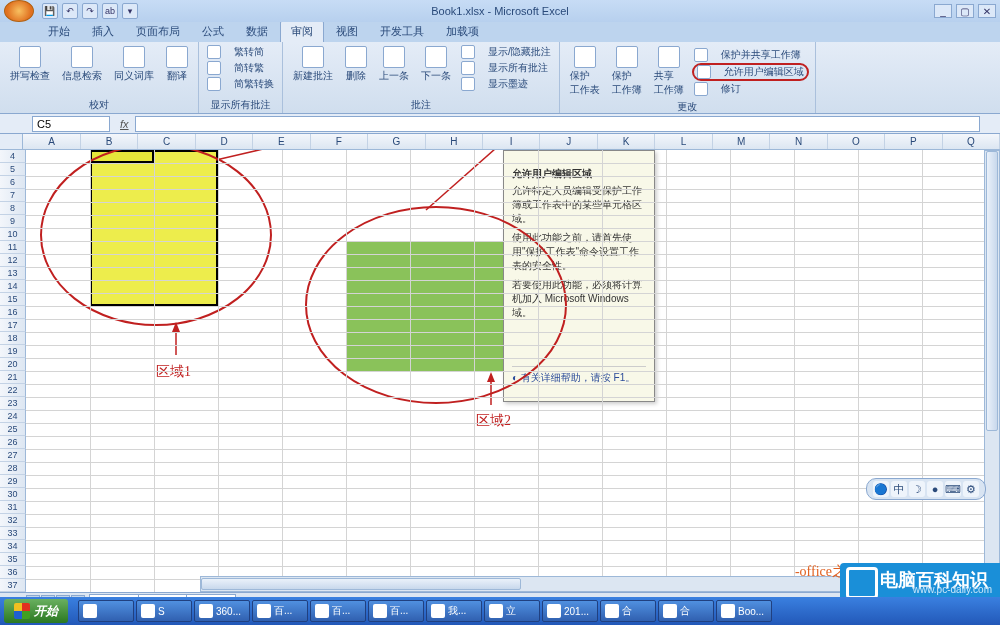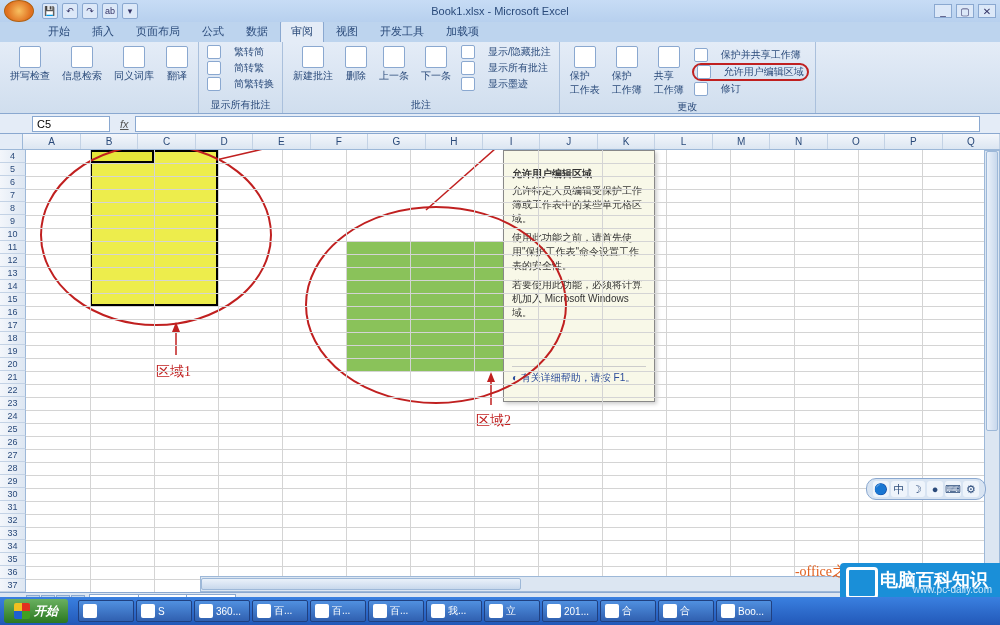--- a/index.html
+++ b/index.html
@@ -140,20 +140,21 @@
         </div>
       <div class="btn-lg">
           <div class="ic"></div>
           <span>同义词库</span>
         </div>
       <div class="btn-lg">
           <div class="ic"></div>
           <span>翻译</span>
         </div>
     </div>
+    <div class="group-label">校对</div>
   </div>
   <div class="group">
     <div class="group-row">
       <div class="col">
         <div class="btn-sm">
             <div class="ic"></div>
             <span>繁转简</span>
           </div>
         <div class="btn-sm">
             <div class="ic"></div>

